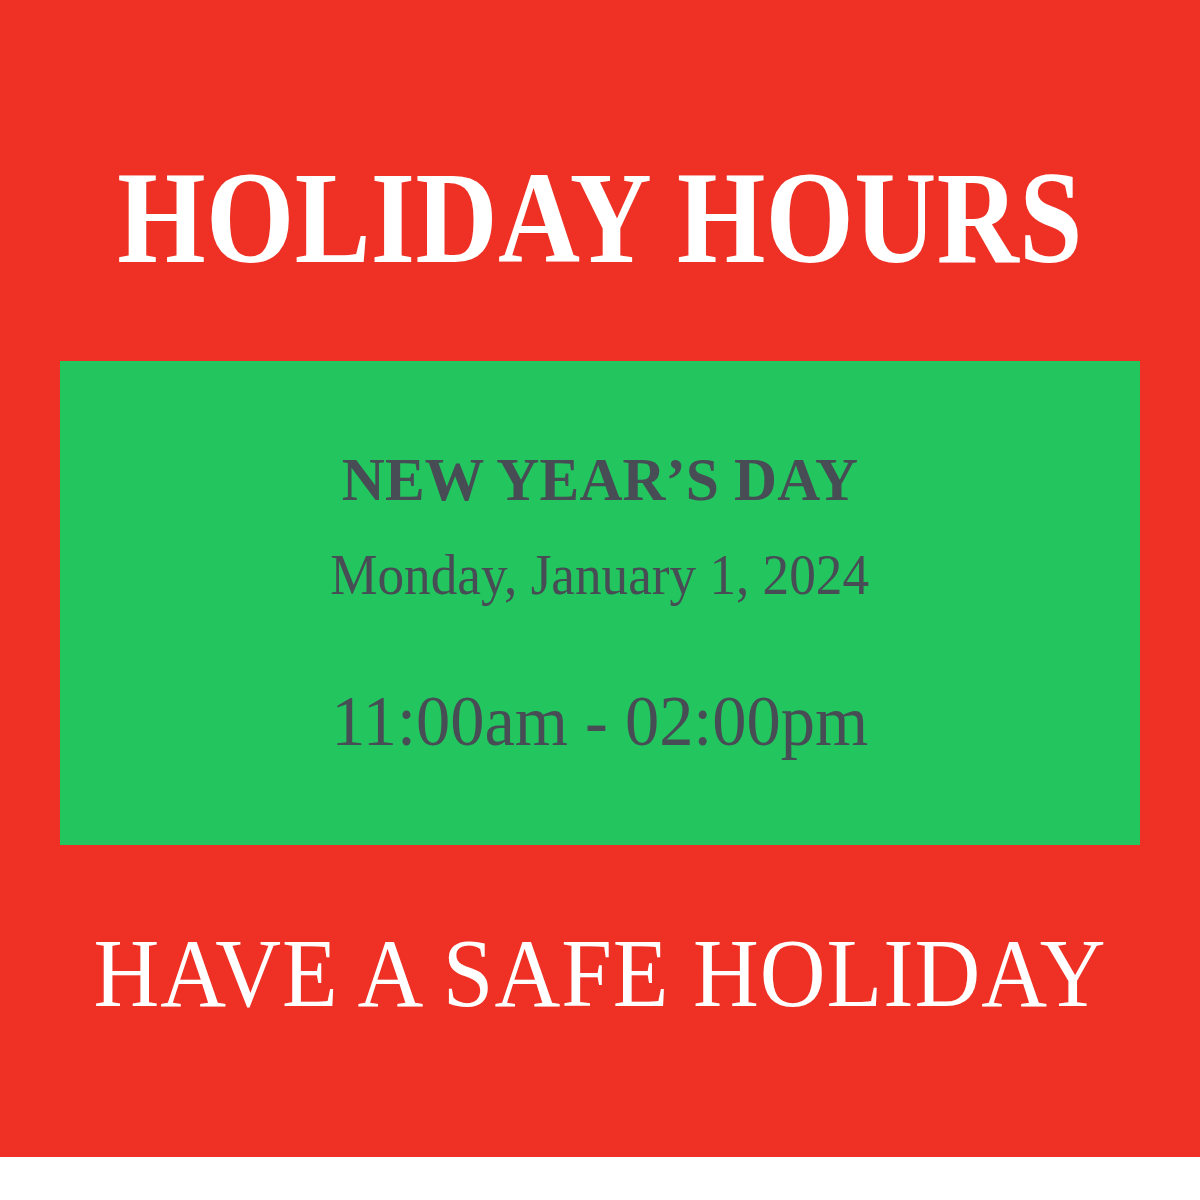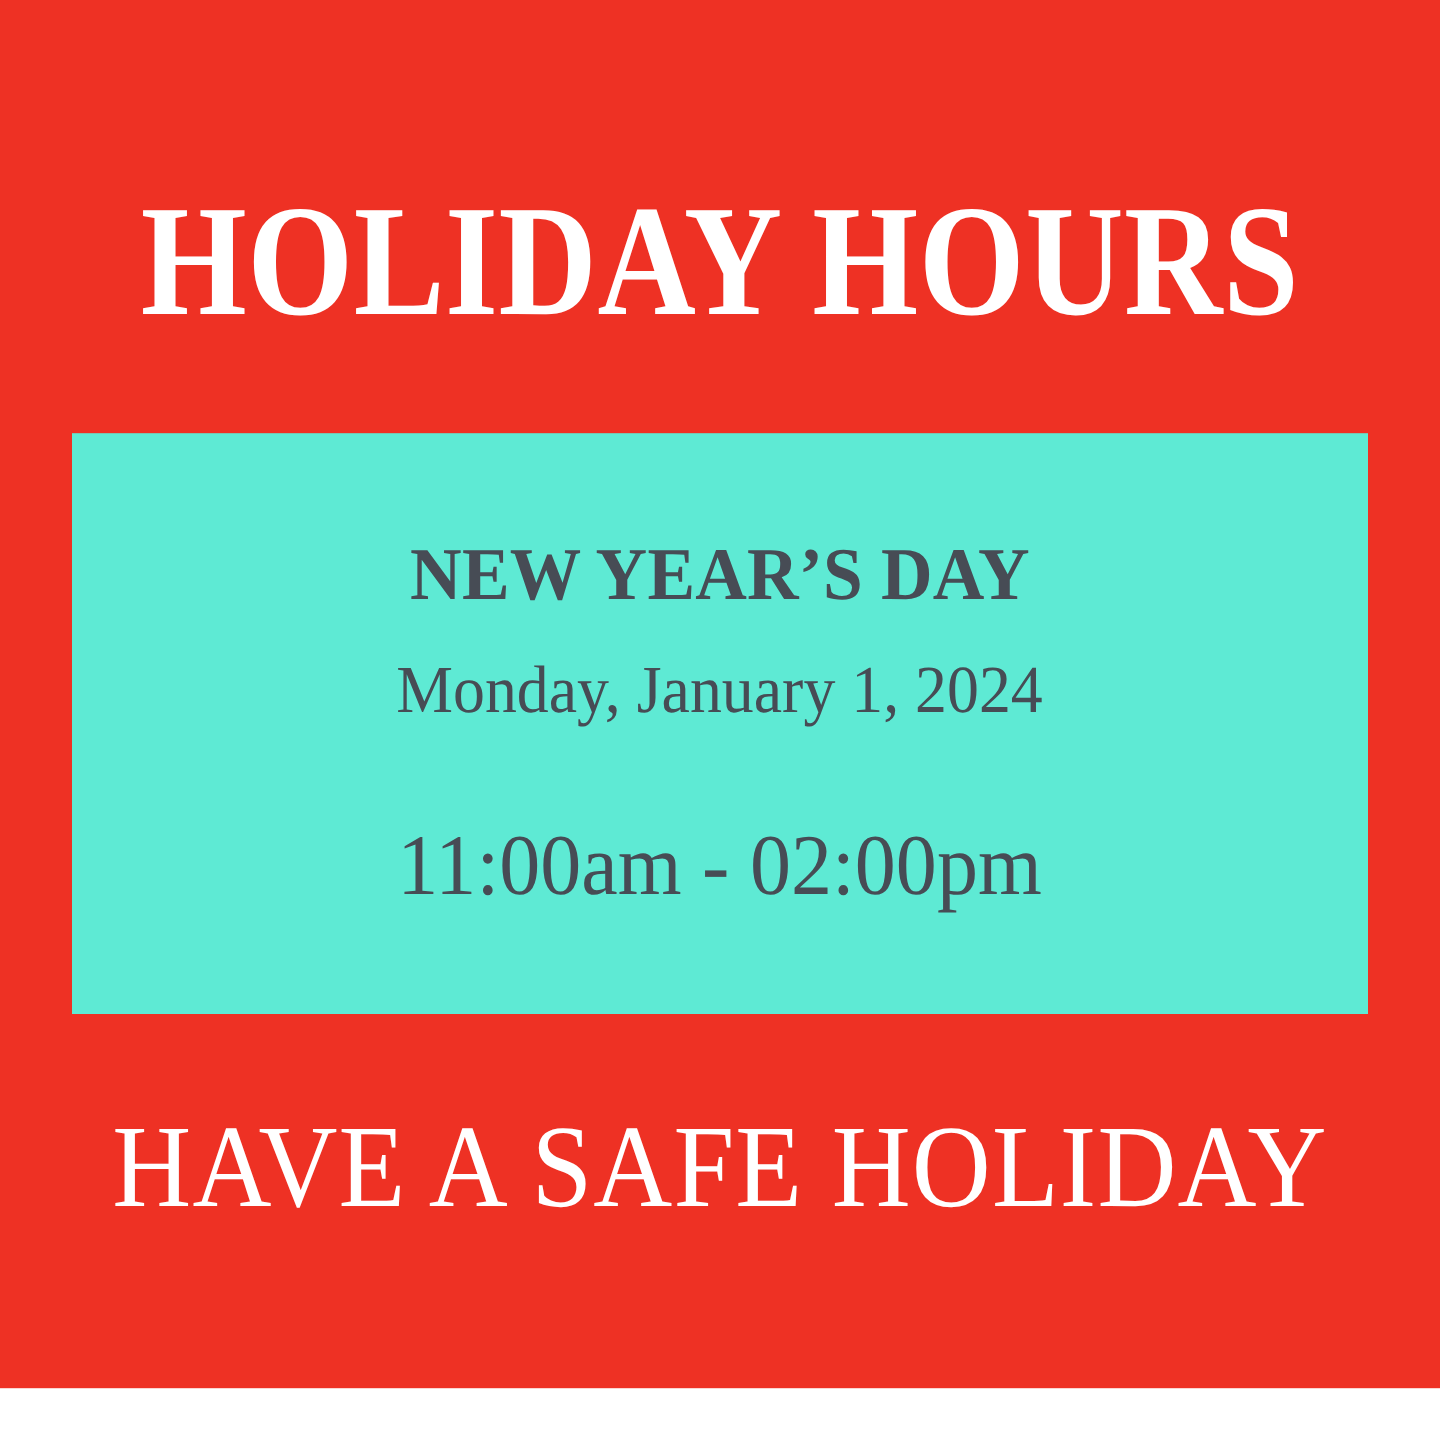--- a/index.html
+++ b/index.html
@@ -39,21 +39,21 @@
     user-select: none;
   }
 
   
   .info-card {
     position: absolute;
     left: 60px;
     top: 361px;
     width: 1080px;
     height: 484px;
-    background: #5eead4;
+    background: #22c55e;
     display: flex;
     flex-direction: column;
     align-items: center;
     justify-content: center;
     box-sizing: border-box;
     padding: 0 40px;
   }
 
   .card-inner {
     width: 100%;

